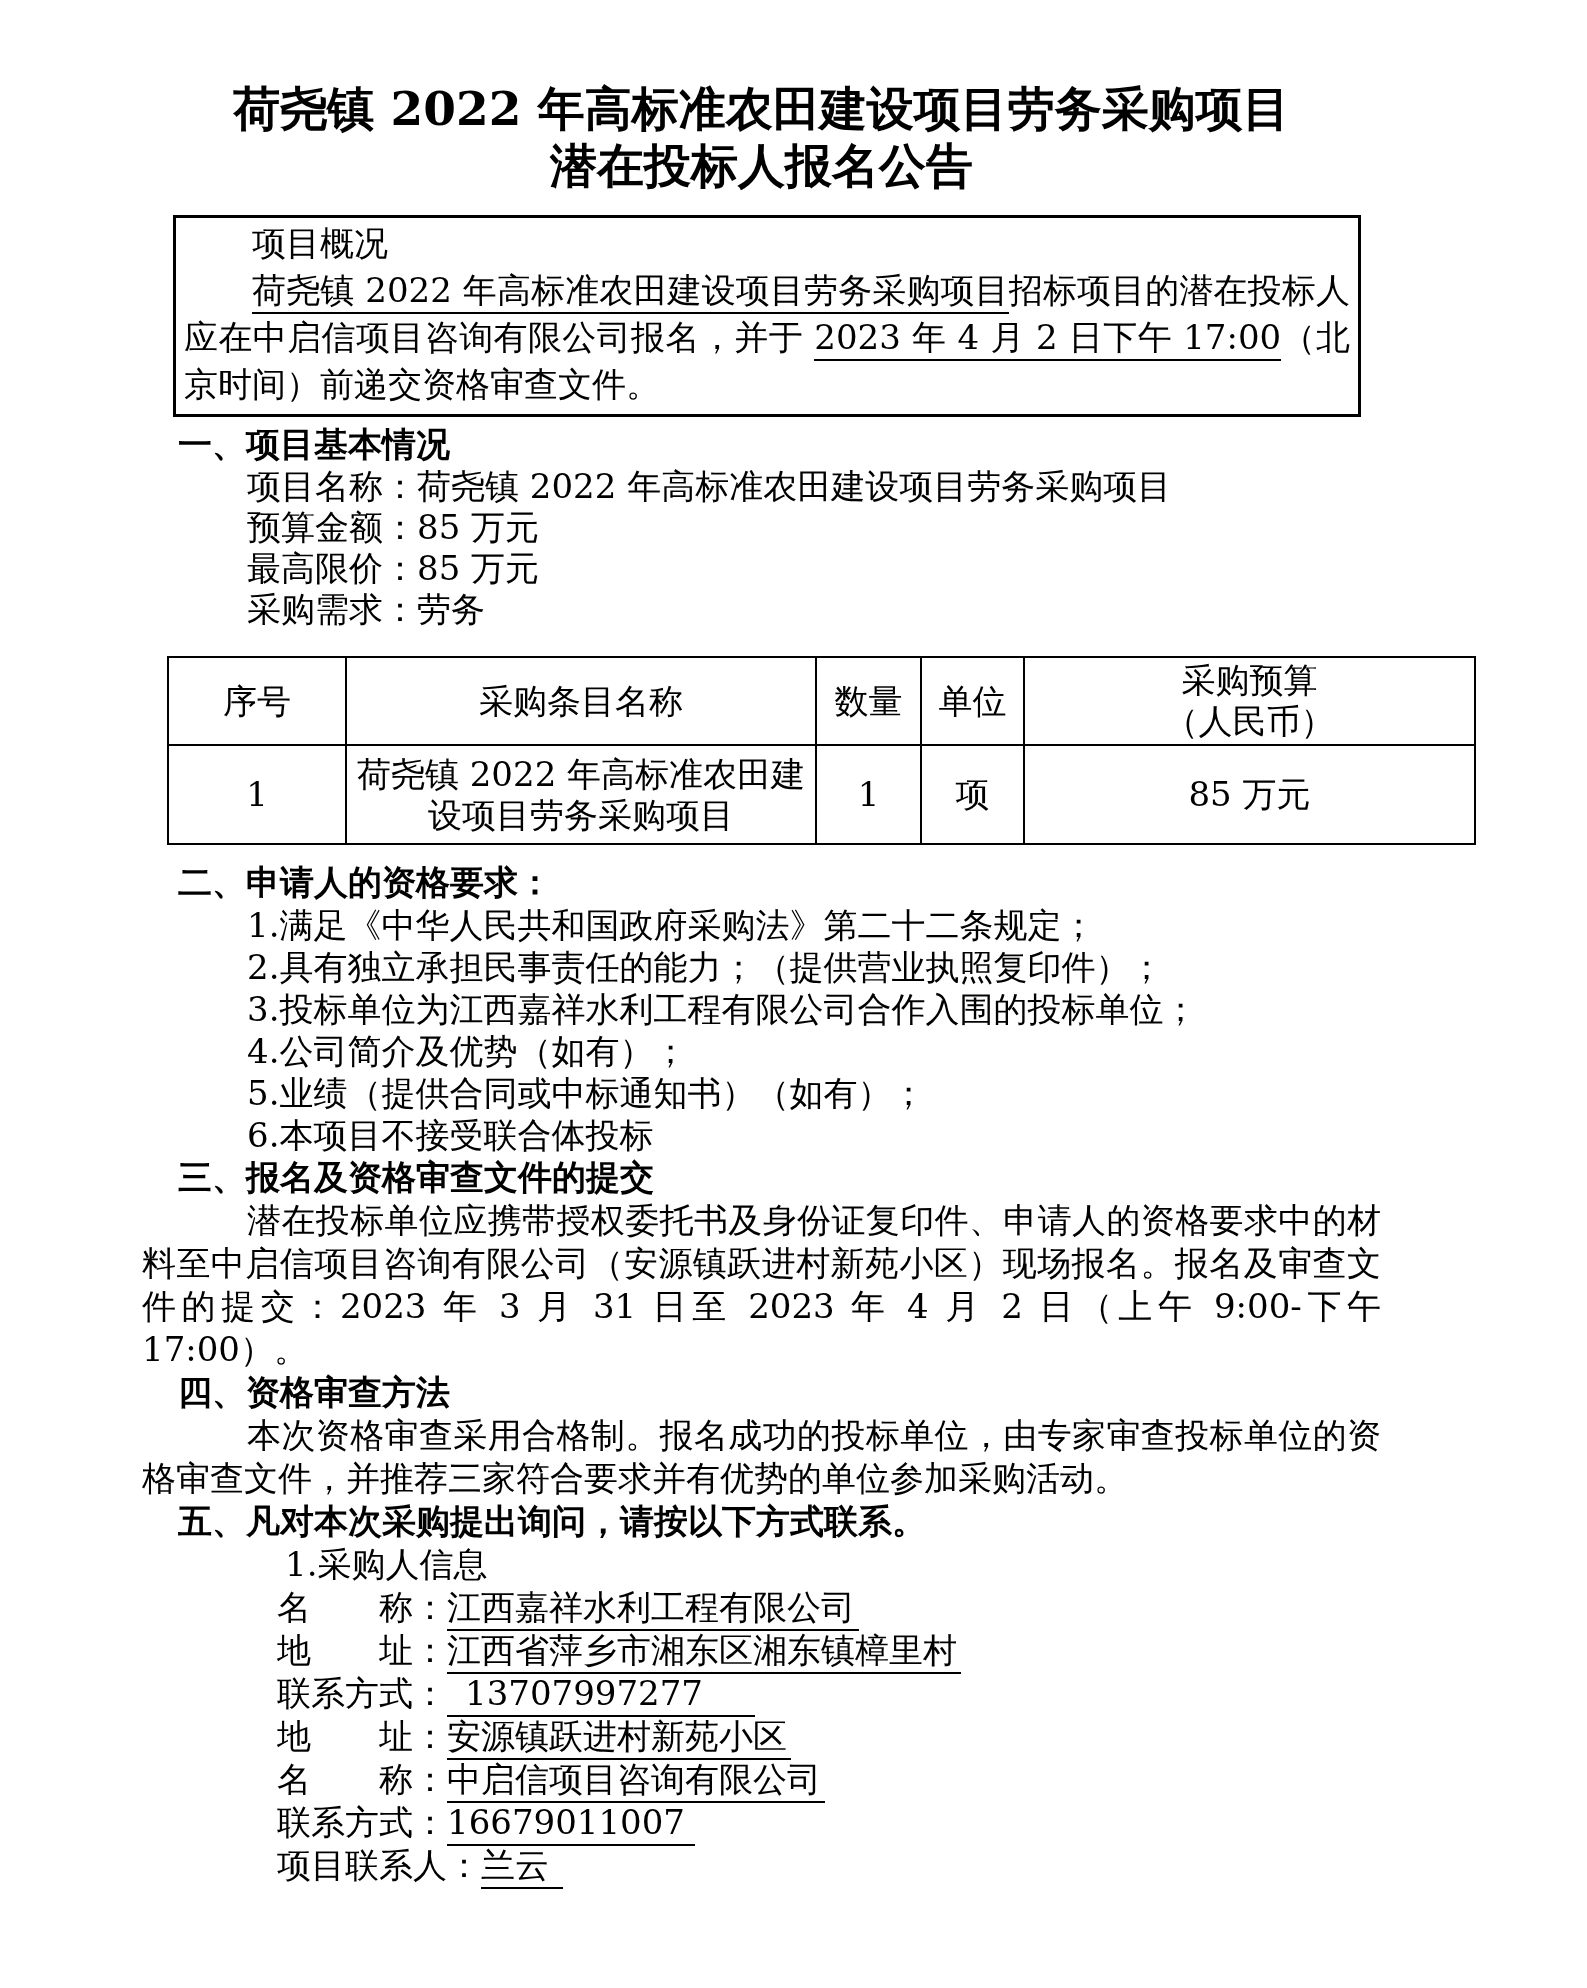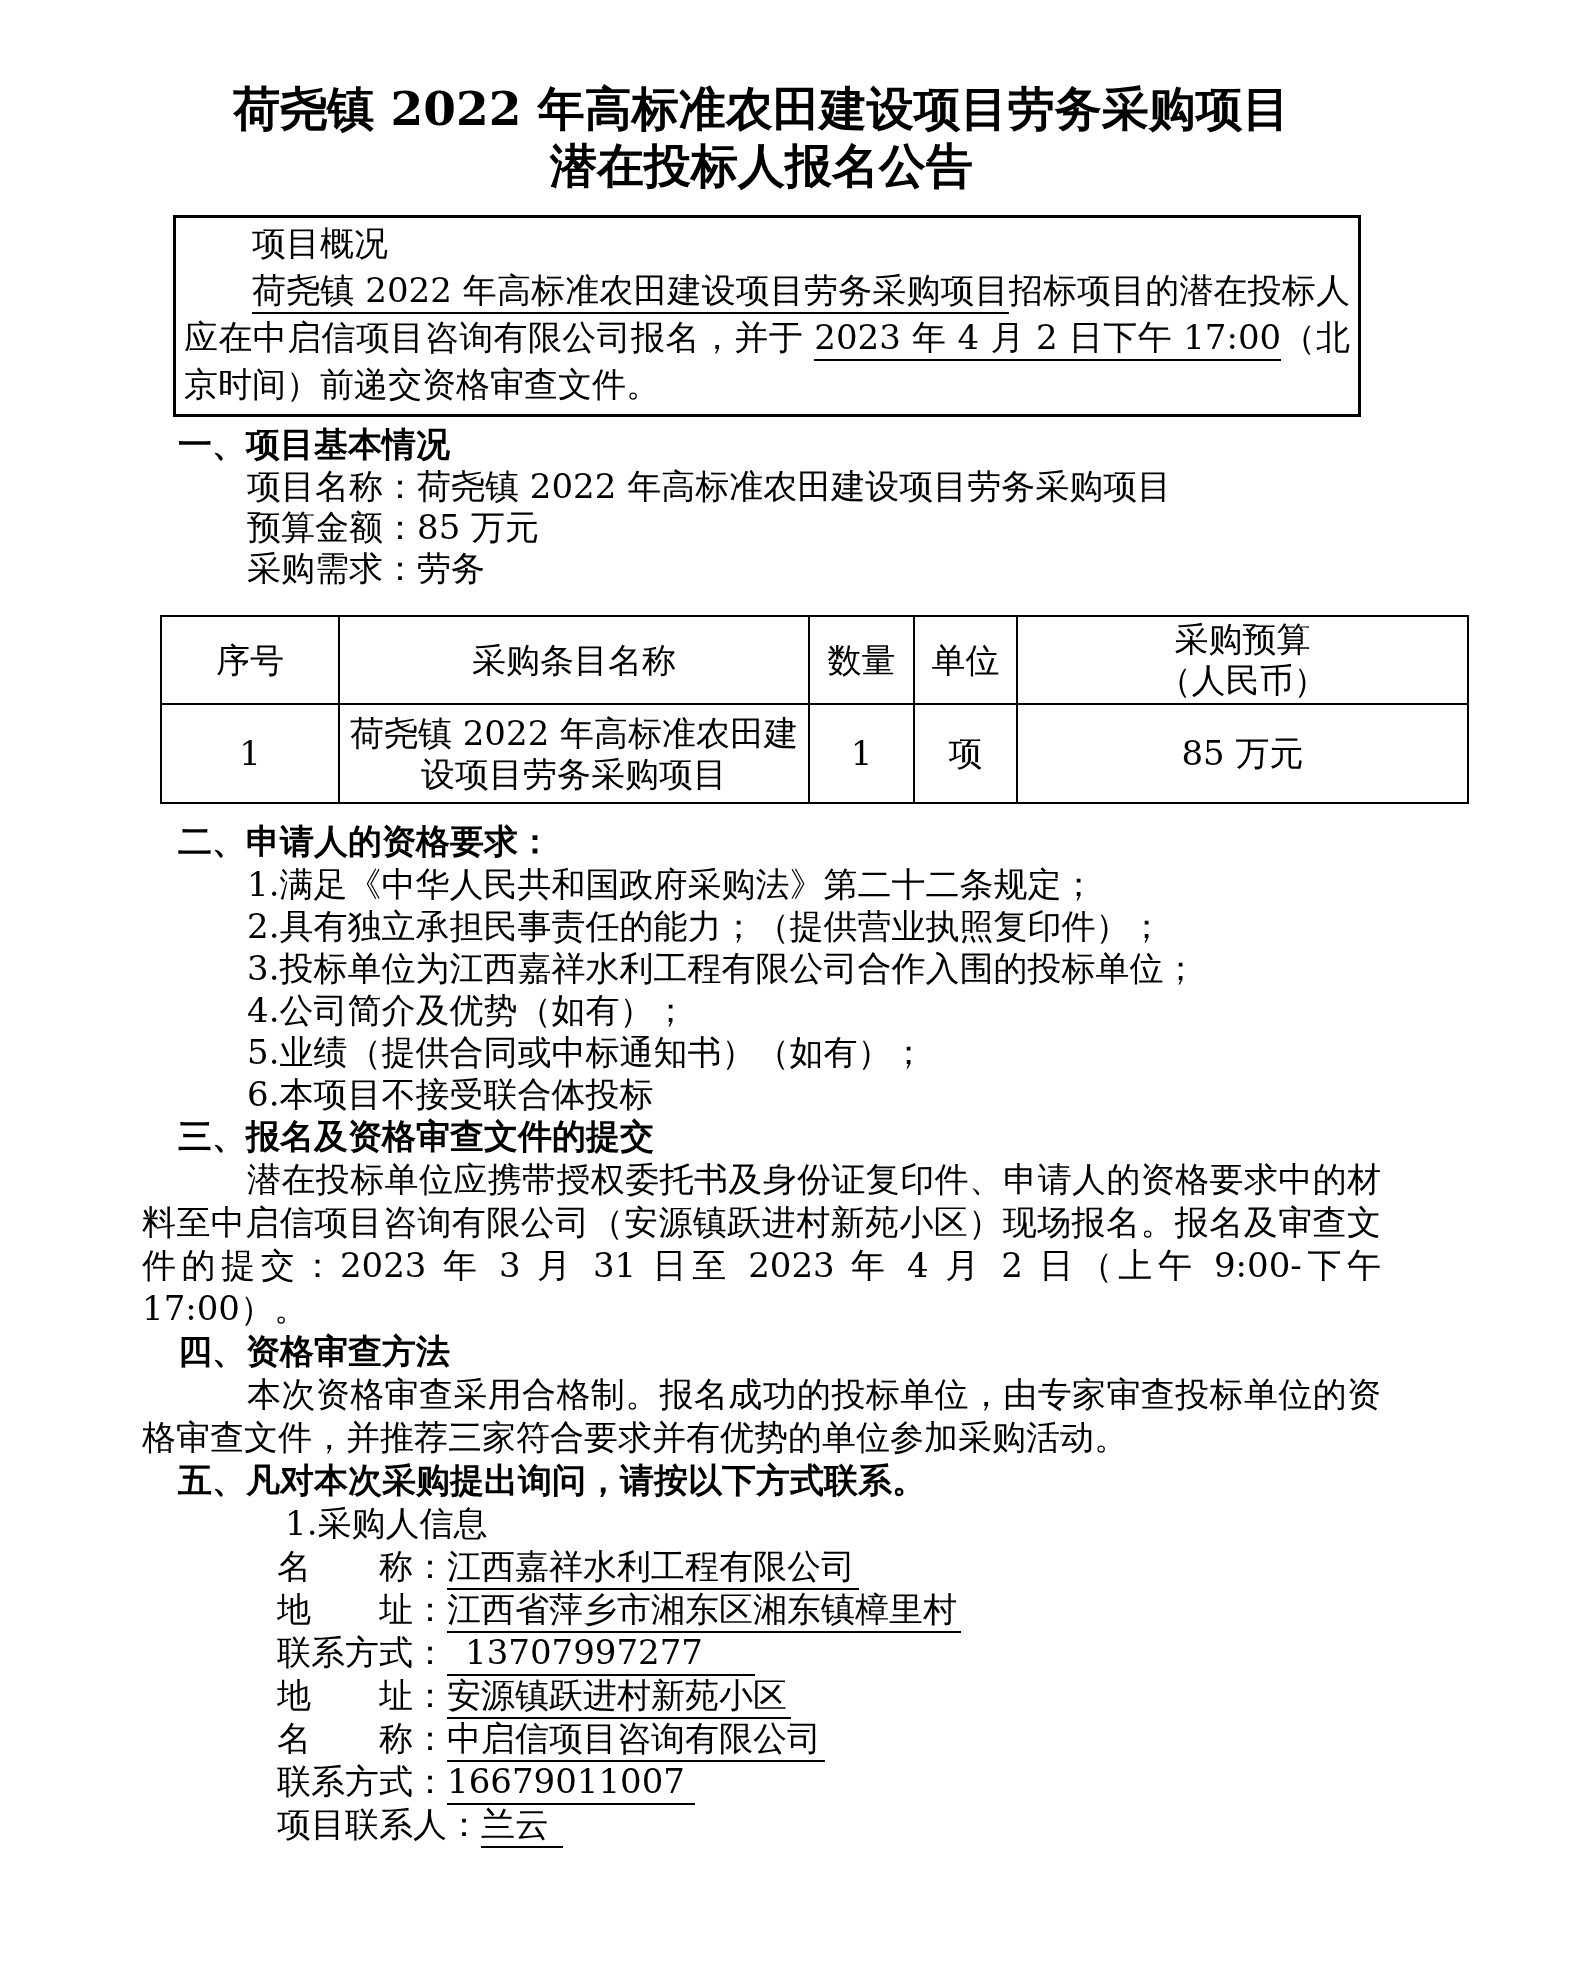--- a/index.html
+++ b/index.html
@@ -32,21 +32,21 @@
   .sec-heading{
     font-weight:bold;
     padding-left:36px;
     line-height:43px;
   }
   .h1m{margin-top:6px;}
   .h2m{margin-top:16px;}
   .s1-line{padding-left:105px;line-height:41px;}
   .proc-table{
     border-collapse:collapse;
-    margin:26px 0 0 18px;
+    margin:26px 0 0 25px;
     width:1307px;
     table-layout:fixed;
   }
   .proc-table td{
     border:2px solid #000;
     text-align:center;vertical-align:middle;
     padding:2px 6px;line-height:41px;
   }
   .proc-table .hdr-row td{height:80px;}
   .proc-table .data-row td{height:93px;}
@@ -71,20 +71,21 @@
   </h1>
 
   <div class="overview-box">
     <div class="box-heading">项目概况</div>
     <p class="box-para"><span class="u">荷尧镇 2022 年高标准农田建设项目劳务采购项目</span><span>招标项目的潜在投标人应在中启信项目咨询有限公司报名，并于 </span><span class="u">2023 年 4 月 2 日下午 17:00</span><span>（北京时间）前递交资格审查文件。</span></p>
   </div>
 
   <div class="sec-heading h1m">一、项目基本情况</div>
   <div class="s1-line">项目名称：荷尧镇 2022 年高标准农田建设项目劳务采购项目</div>
   <div class="s1-line">预算金额：85 万元</div>
+  <div class="s1-line">最高限价：85 万元</div>
   <div class="s1-line">采购需求：劳务</div>
 
   <table class="proc-table">
     <colgroup>
       <col style="width:178px">
         <col style="width:470px">
         <col style="width:105px">
         <col style="width:103px">
         <col style="width:451px">
     </colgroup>

